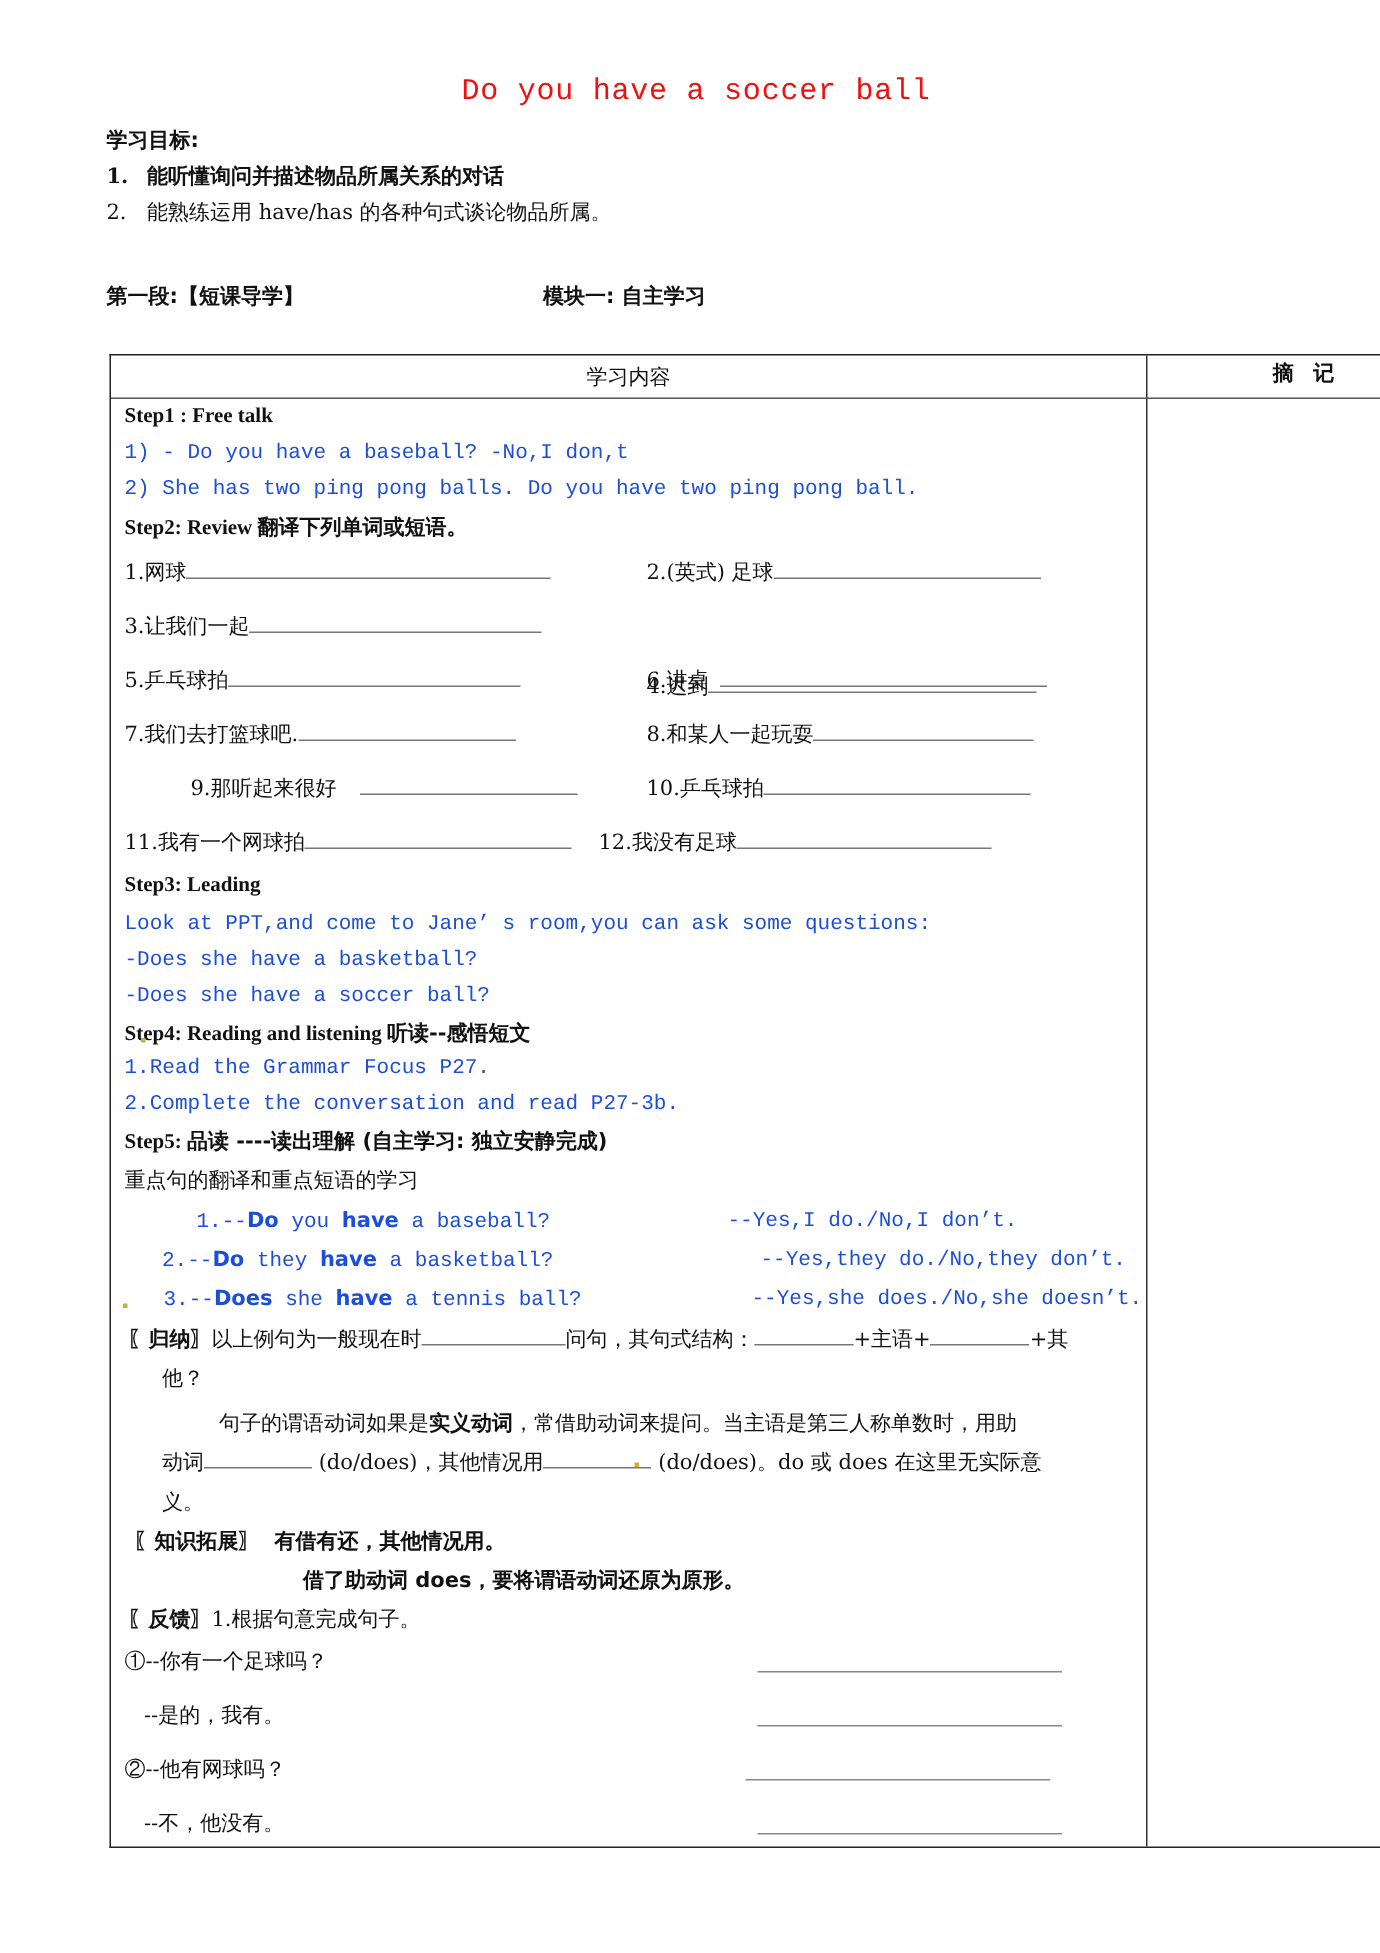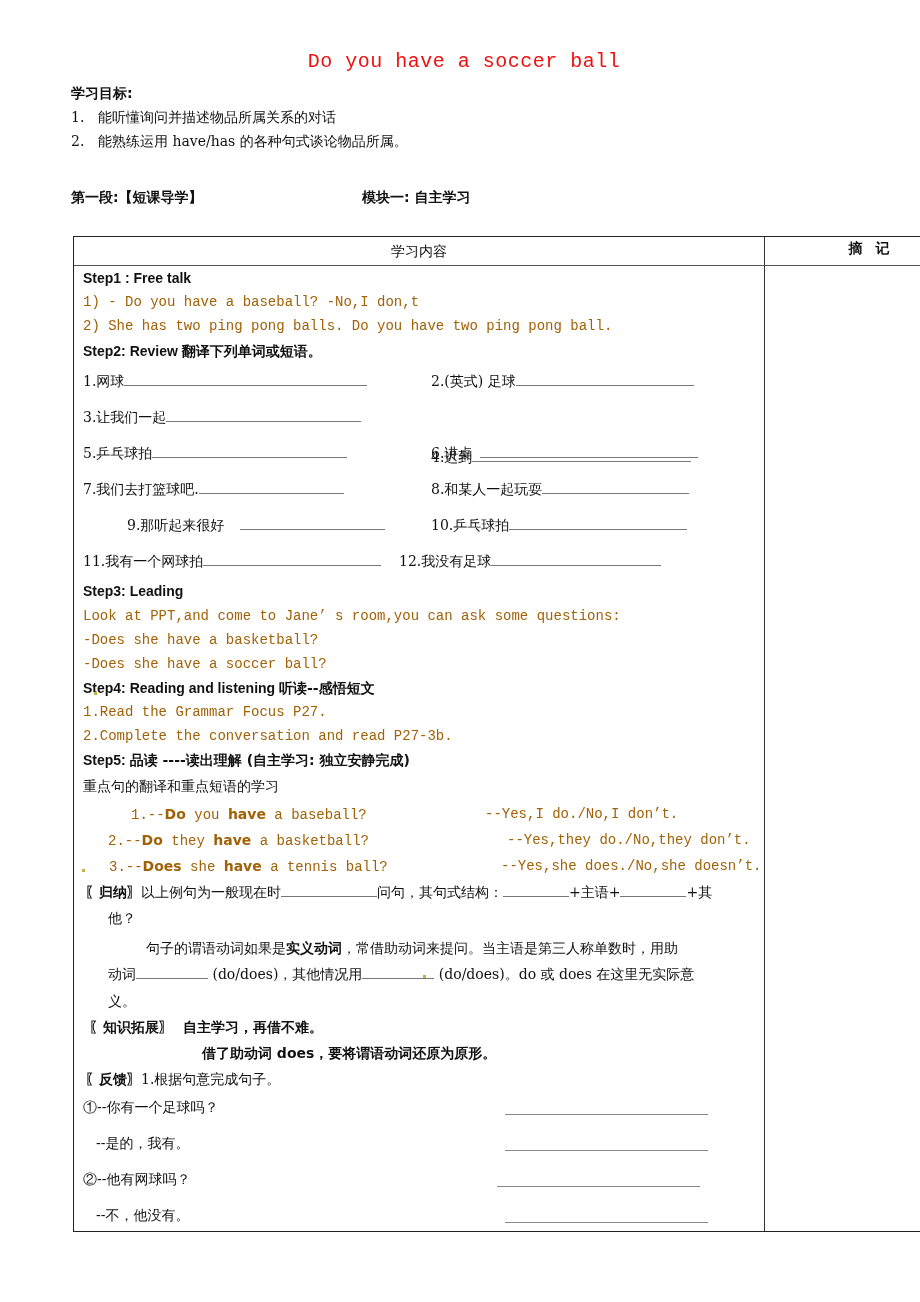--- a/index.html
+++ b/index.html
@@ -23,36 +23,36 @@
   .table {
     position: absolute; left: 73px; top: 236px; width: 908px; height: 996px;
     border: 1.5px solid #222; border-right: 3px solid #000; box-sizing: border-box;
   }
   .col-divider { position: absolute; left: 690px; top: 0; bottom: 0; border-left: 1px solid #333; }
   .header-line { position: absolute; left: 0; right: 0; top: 28px; border-top: 1.5px solid #555; }
   .th-main { position: absolute; left: 0; width: 690px; top: 6px; text-align: center; font-family: "DejaVu Sans", sans-serif; font-size: 14px; }
   .th-notes { position: absolute; left: 690px; right: 0; top: 3px; text-align: center; font-family: "DejaVu Sans", sans-serif; font-weight: bold; font-size: 14px; letter-spacing: 4px; }
 
   .line { position: absolute; left: 9px; white-space: nowrap; font-size: 14px; }
-  .step { font-family: Liberation Sans, sans-serif; font-weight: bold; }
-  .mono { font-family: "Liberation Mono", "DejaVu Sans Mono", monospace; color: #a16207; }
+  .step { font-family: Liberation Serif, serif; font-weight: bold; }
+  .mono { font-family: "Liberation Mono", "DejaVu Sans Mono", monospace; color: #1d4ed8; }
   .cn-bold { font-family: "DejaVu Sans", sans-serif; font-weight: bold; }
   .blank { display: inline-block; border-bottom: 1px solid #777; height: 12px; vertical-align: baseline; }
   .vocab { position: absolute; white-space: nowrap; font-size: 14px; }
   .b { font-weight: bold; font-family: "DejaVu Sans", sans-serif; }
   .answer-line { position: absolute; border-bottom: 1px solid #888; height: 1px; }
   .dot { position: absolute; width: 3px; height: 3px; background: #c8b040; }
 </style>
 </head>
 <body>
 
 <div class="abs title">Do you have a soccer ball</div>
 
 <div class="abs goals-head">学习目标:</div>
-<div class="abs goal" style="top:109px;"><span class="num">1.</span><span>能听懂询问并描述物品所属关系的对话</span></div>
+<div class="abs goal" style="top:109px;font-weight:bold;"><span class="num">1.</span><span>能听懂询问并描述物品所属关系的对话</span></div>
 <div class="abs goal" style="top:133px;"><span class="num">2.</span><span>能熟练运用 have/has 的各种句式谈论物品所属。</span></div>
 
 <div class="abs section-left">第一段:【短课导学】</div>
 <div class="abs section-right">模块一: 自主学习</div>
 
 <div class="table">
   <div class="col-divider"></div>
   <div class="header-line"></div>
   <div class="th-main">学习内容</div>
   <div class="th-notes">摘 记</div>
@@ -105,21 +105,21 @@
   <div class="line mono" style="left:427px; top:621px;">--Yes,she does./No,she doesn’t.</div>
 
   <div class="line" style="left:11px; top:647px;"><span class="cn-bold">〖归纳〗</span><span>以上例句为一般现在时</span><span class="blank" style="width:96px;"></span><span>问句，其句式结构：</span><span class="blank" style="width:66px;"></span><span>+主语+</span><span class="blank" style="width:66px;"></span><span>+其</span></div>
   <div class="line" style="left:34px; top:673px;">他？</div>
 
   <div class="line" style="left:72px; top:703px;"><span>句子的谓语动词如果是</span><span class="cn-bold">实义动词</span><span>，常借助动词来提问。当主语是第三人称单数时，用助</span></div>
   <div class="line" style="left:34px; top:729px;"><span>动词</span><span class="blank" style="width:72px;"></span><span> (do/does)，其他情况用</span><span class="blank" style="width:72px;"></span><span> (do/does)。do 或 does 在这里无实际意</span></div>
   <div class="dot" style="left:349px; top:738px;"></div>
   <div class="line" style="left:34px; top:756px;">义。</div>
 
-  <div class="line cn-bold" style="left:15px; top:782px;"><span>〖知识拓展〗</span><span style="margin-left:10px;">自主学习，再借不难。</span></div>
+  <div class="line cn-bold" style="left:15px; top:782px;"><span>〖知识拓展〗</span><span style="margin-left:10px;">有借有还，其他情况用。</span></div>
   <div class="line cn-bold" style="left:128px; top:808px;">借了助动词 does，要将谓语动词还原为原形。</div>
 
   <div class="line" style="left:11px; top:834px;"><span class="cn-bold">〖反馈〗</span><span>1.根据句意完成句子。</span></div>
 
   <div class="line" style="left:9px; top:862px;">①--你有一个足球吗？</div>
   <div class="answer-line" style="left:431px; width:203px; top:876px;"></div>
 
   <div class="line" style="left:22px; top:898px;">--是的，我有。</div>
   <div class="answer-line" style="left:431px; width:203px; top:912px;"></div>
 

